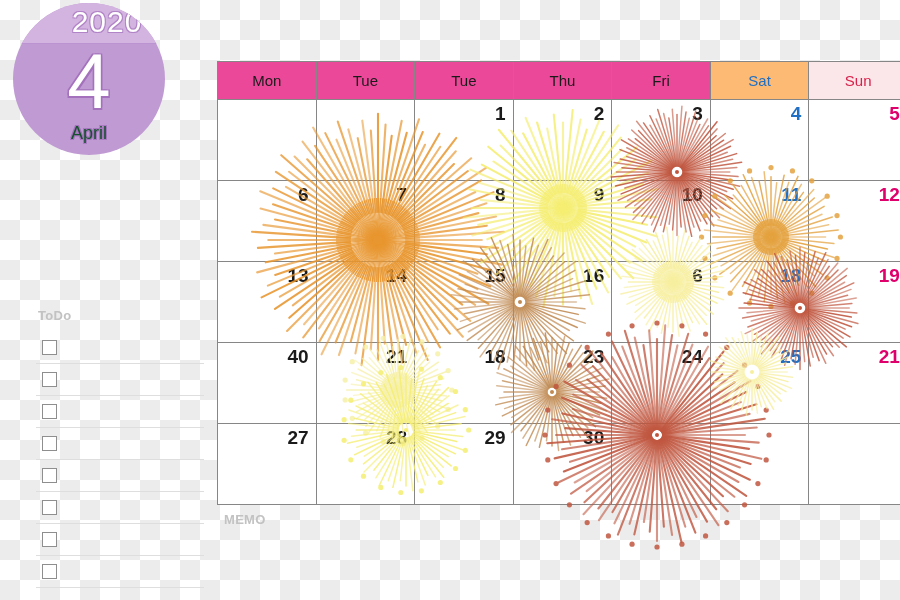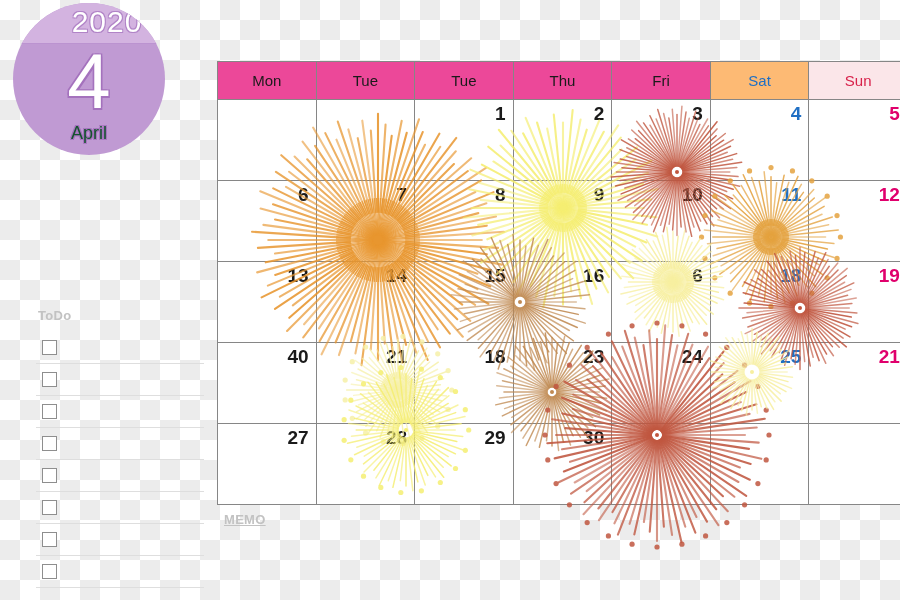--- a/index.html
+++ b/index.html
@@ -186,21 +186,20 @@
   .daynum.sun { color: #e0006c; }
 
   #memo-label {
     position: absolute;
     left: 224px;
     top: 512px;
     font-size: 13px;
     font-weight: 700;
     color: #c2c2c2;
     letter-spacing: 0.3px;
-    text-decoration: underline;
   }
 
   
   #fireworks-layer {
     position: absolute;
     left: 0; top: 0;
     width: 900px;
     height: 600px;
     pointer-events: none;
   }

